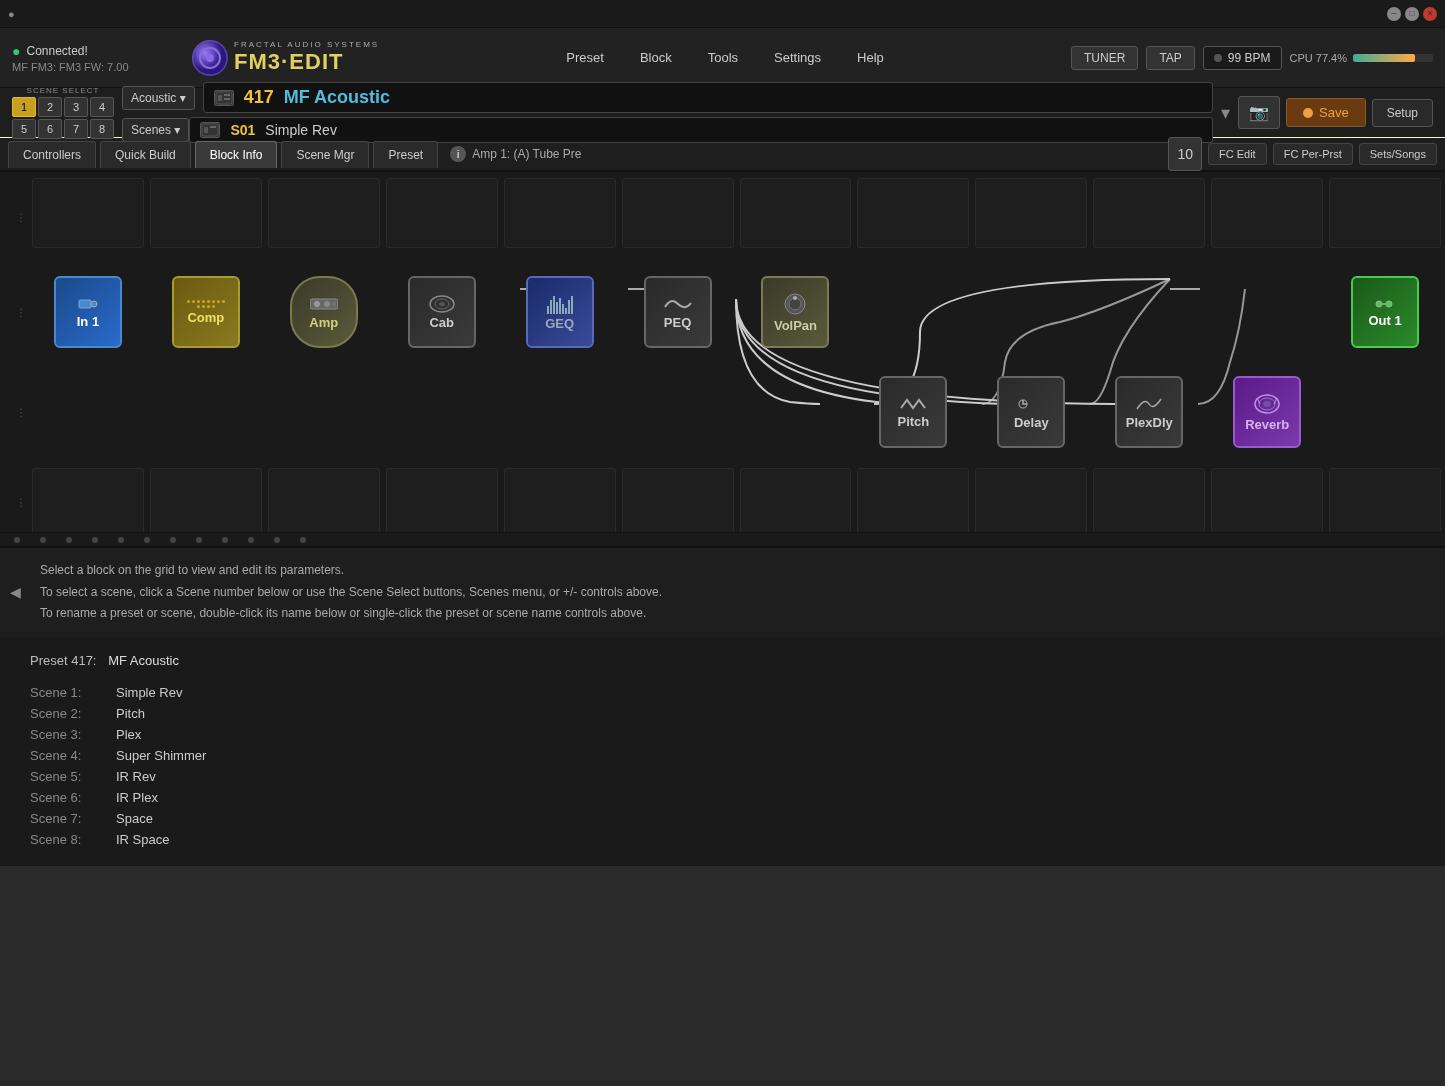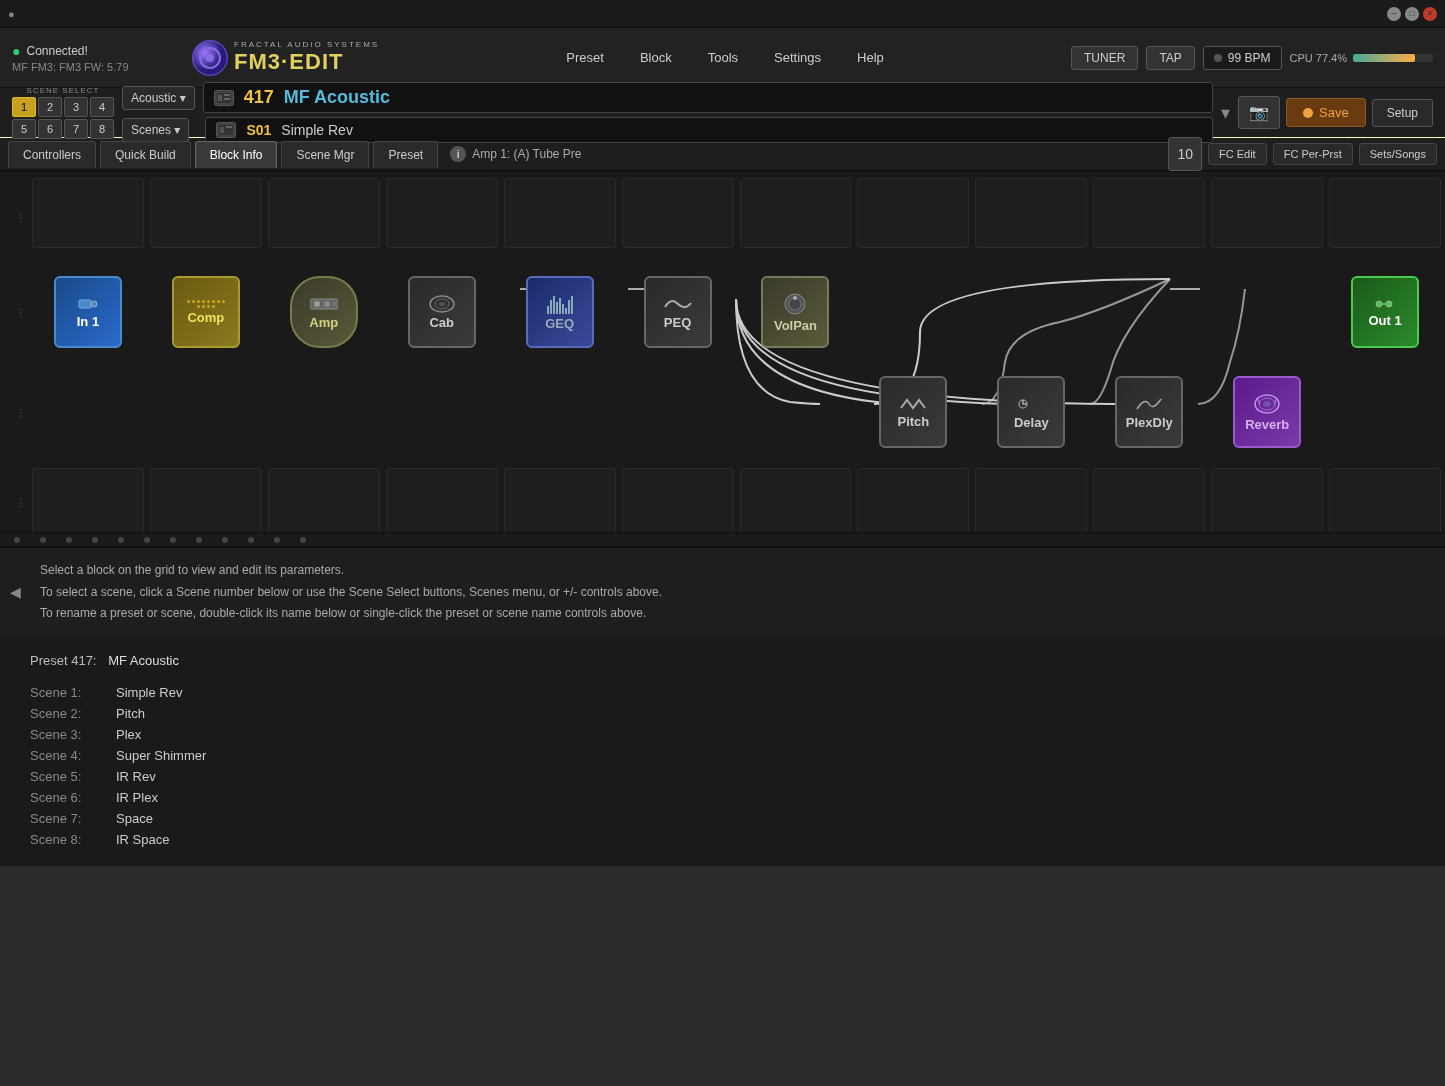--- a/index.html
+++ b/index.html
@@ -354,21 +354,21 @@
   </div>
 </div>
 
 <div class="logobar">
 
   <div style="display:flex;flex-direction:column;gap:2px;min-width:160px;">
     <div style="display:flex;align-items:center;gap:6px;">
       <span style="color:#2ecc71;font-size:14px;">●</span>
       <span>Connected!</span>
     </div>
-    <div style="color:#888;font-size:11px;">MF FM3: FM3 FW: 5.79</div>
+    <div style="color:#888;font-size:11px;">MF FM3: FM3 FW: 7.00</div>
   </div>
 
   <div class="logo">
     <div class="logo-circle">
       <svg width="36" height="36" viewBox="0 0 36 36">
         <circle cx="18" cy="18" r="17" fill="url(#lg1)" stroke="#5a4ab8" stroke-width="1"></circle>
         <defs>
             <radialGradient id="lg1" cx="35%" cy="35%">
               <stop offset="0%" stop-color="#9a7af8"></stop>
               <stop offset="100%" stop-color="#2a1a78"></stop>
@@ -435,21 +435,21 @@
               <rect x="1" y="1" width="16" height="12" rx="2" fill="#333" stroke="#555"></rect>
               <rect x="3" y="4" width="4" height="6" fill="#555"></rect>
               <rect x="9" y="3" width="6" height="2" fill="#666"></rect>
               <rect x="9" y="7" width="6" height="2" fill="#666"></rect>
             </svg>
         </div>
         <span class="preset-number">417</span>
         <span class="preset-title">MF Acoustic</span>
       </div>
     </div>
-    <div style="display:flex;align-items:center;gap:16px;">
+    <div style="display:flex;align-items:center;gap:0;">
       <button class="preset-dropdown">Scenes ▾</button>
       <div class="preset-name-display">
         <div class="preset-icon">
           <svg width="18" height="14" viewBox="0 0 18 14">
               <rect x="1" y="1" width="16" height="12" rx="2" fill="#333" stroke="#555"></rect>
               <rect x="3" y="4" width="4" height="6" fill="#555"></rect>
               <rect x="9" y="3" width="6" height="2" fill="#666"></rect>
             </svg>
         </div>
         <span style="color:#f0c040;font-size:14px;font-weight:bold;">S01</span>

